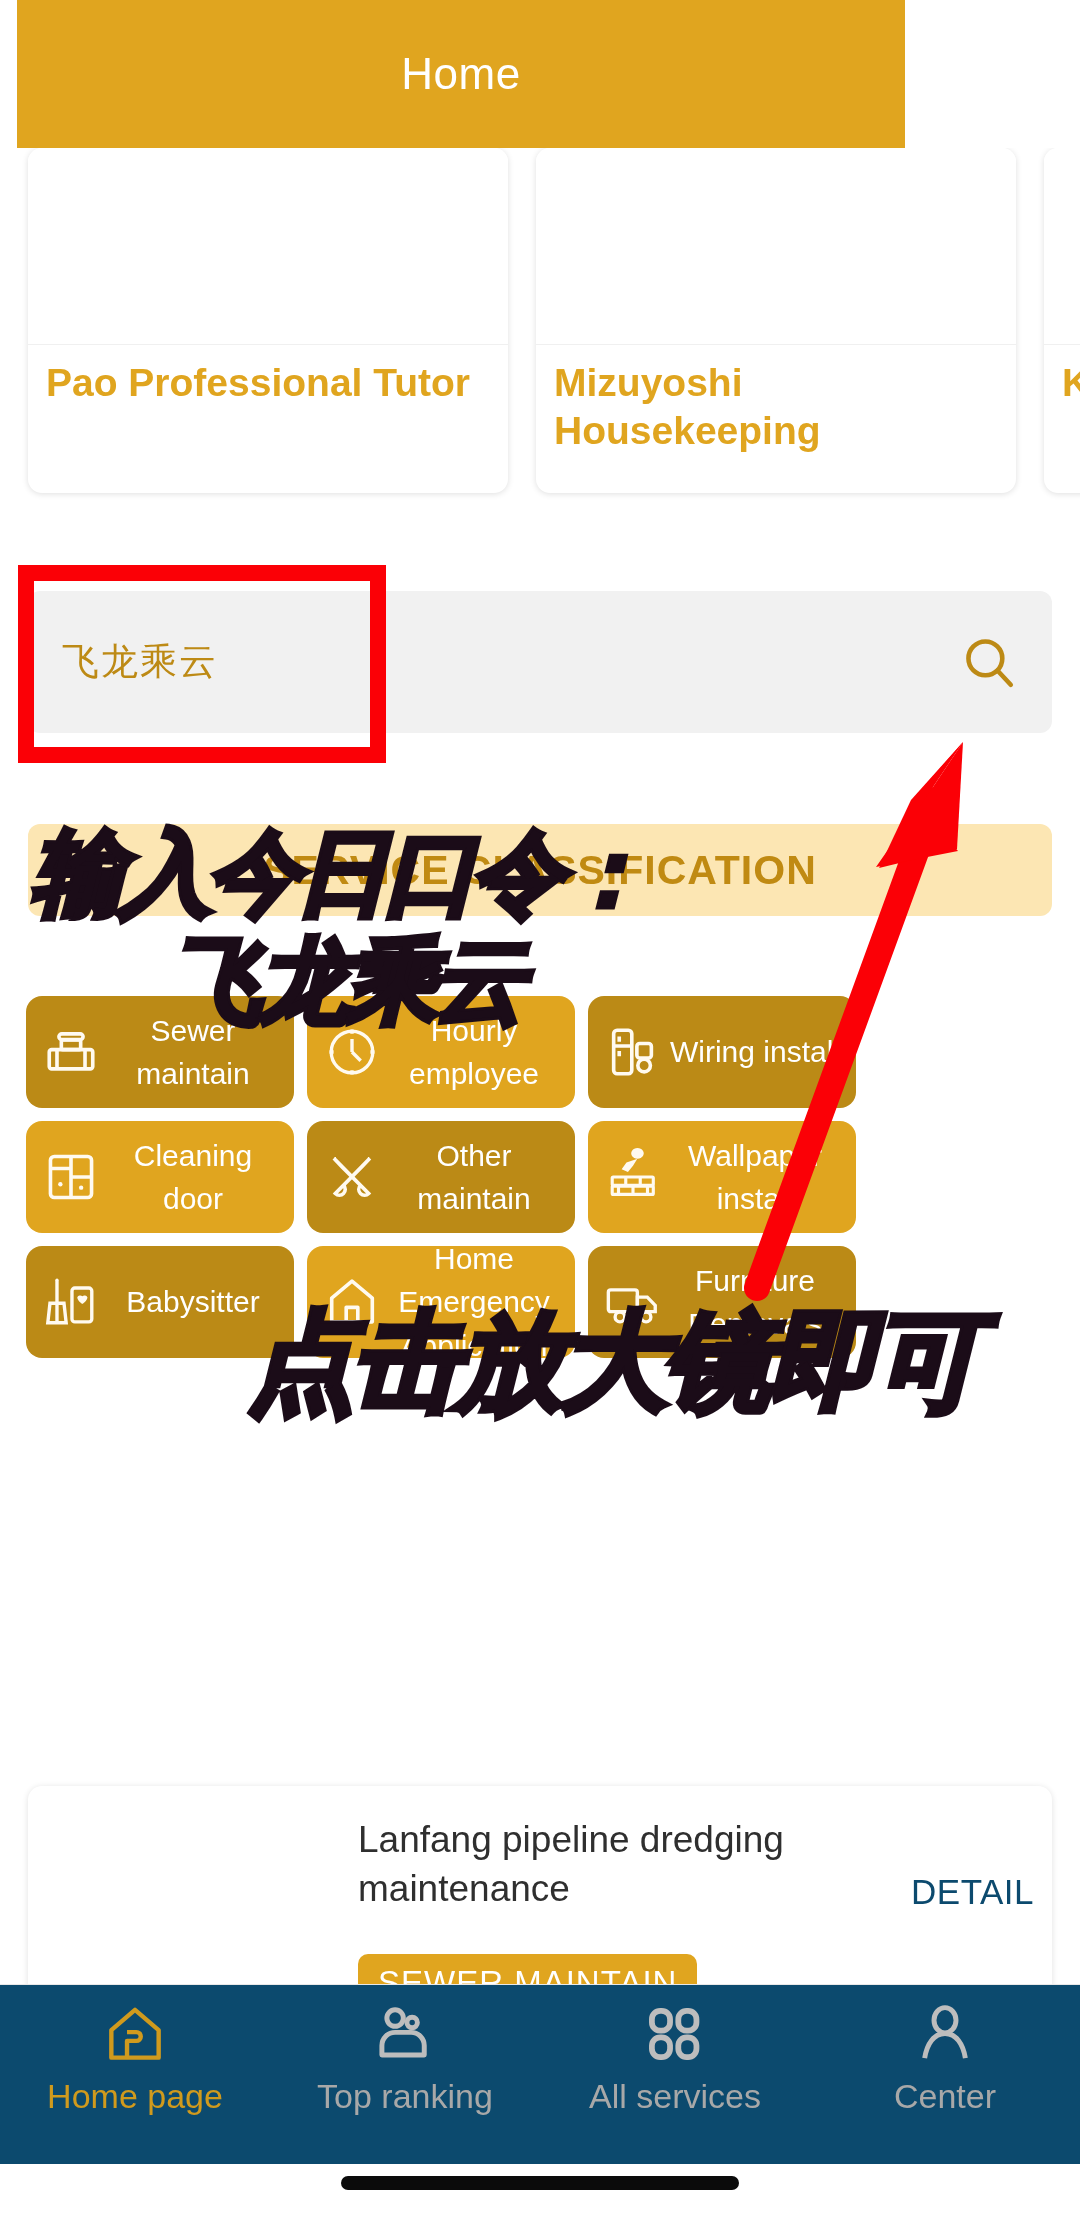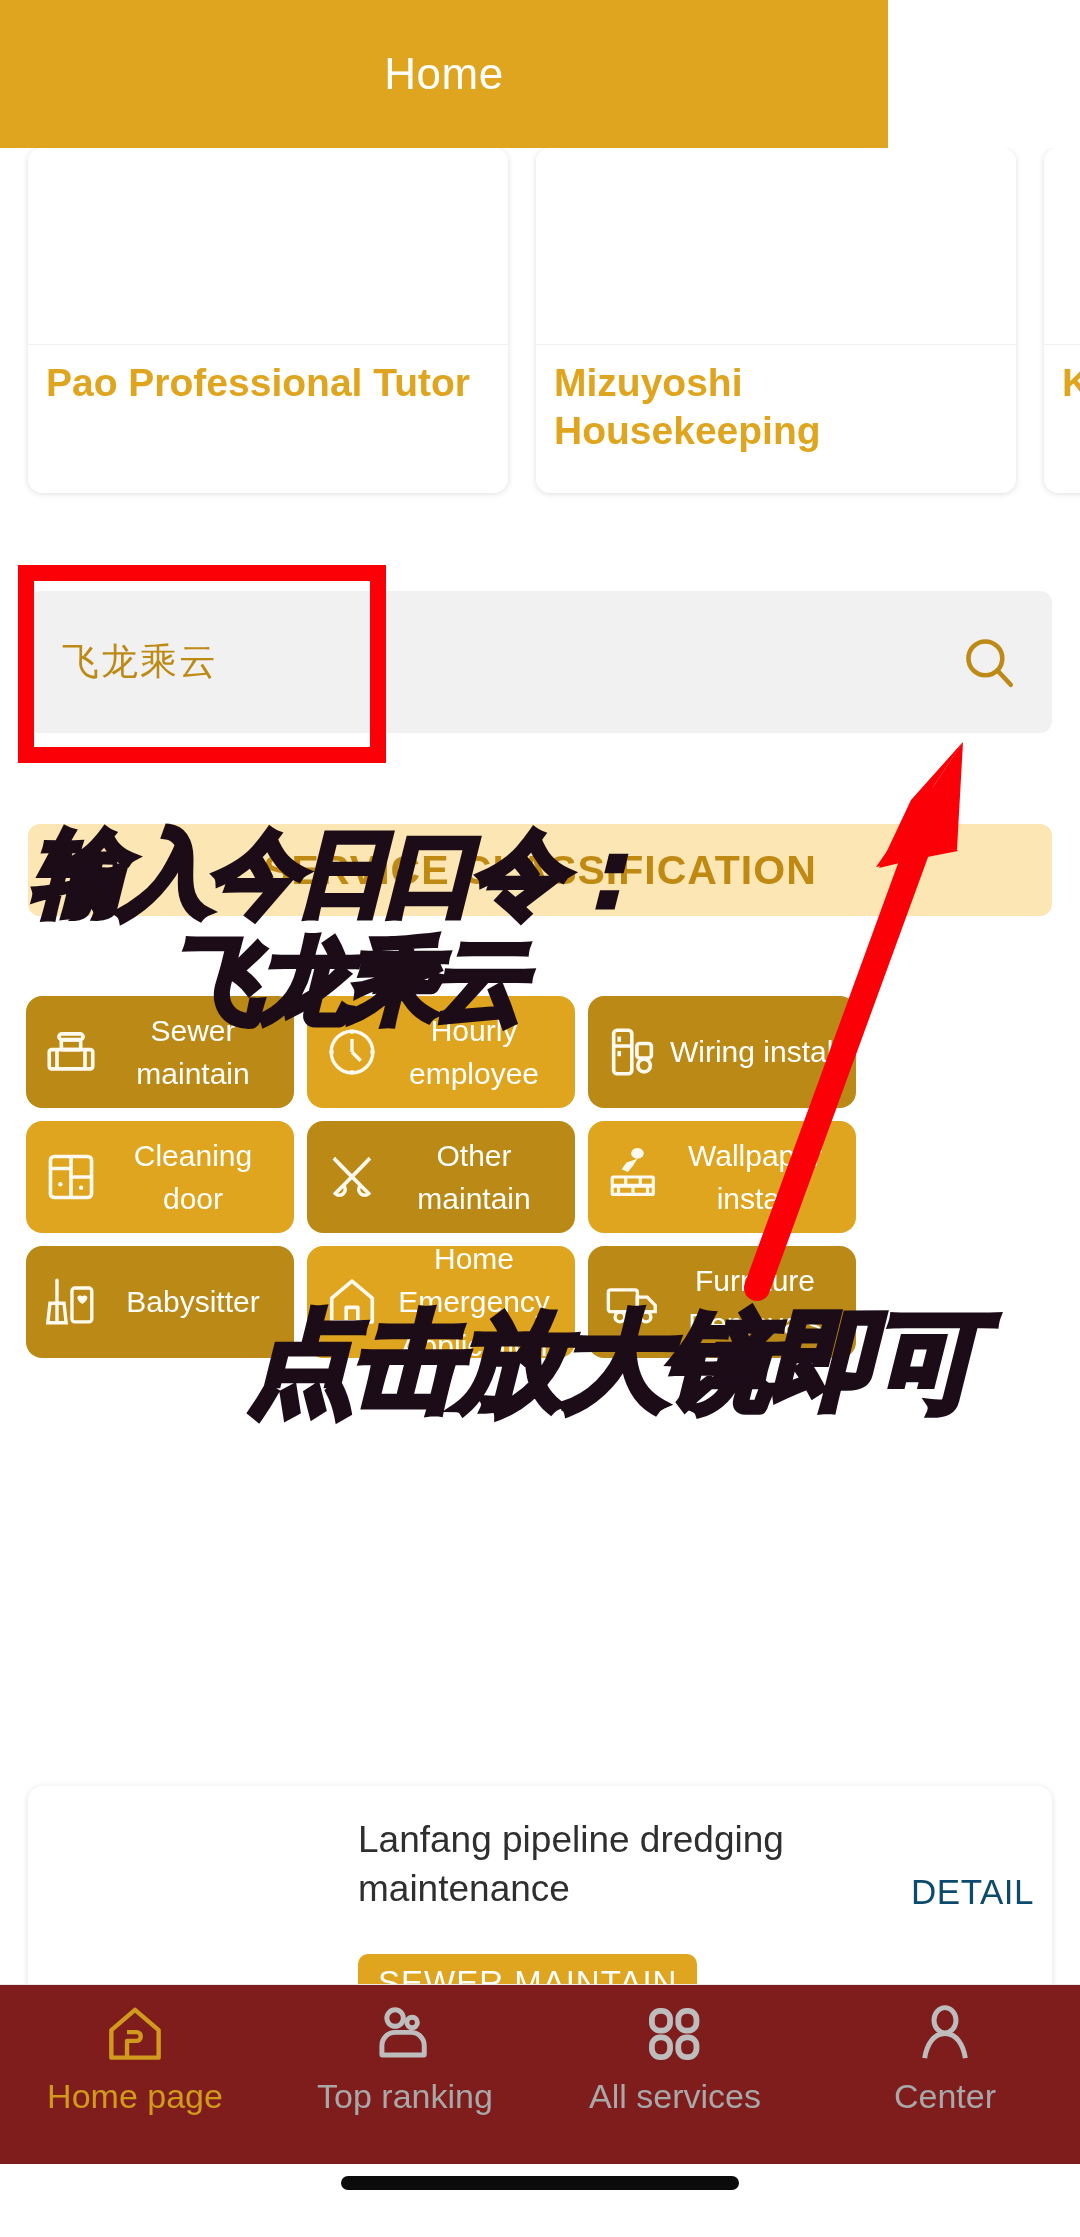--- a/index.html
+++ b/index.html
@@ -16,21 +16,21 @@
     position: relative;
     width: 1080px;
     height: 2237px;
     overflow: hidden;
     background: #ffffff;
   }
 
   
   .header {
     position: absolute;
-    left: 0; top: 0;
+    left: 17px; top: 0;
     width: 888px;
     height: 148px;
     background: #e0a51f;
     display: flex;
     align-items: center;
     justify-content: center;
     box-sizing: border-box;
   }
   .header-title {
     color: #ffffff;
@@ -219,21 +219,21 @@
     letter-spacing: 1px;
     box-sizing: border-box;
   }
 
   
   .tabbar {
     position: absolute;
     left: 0; top: 1984px;
     width: 1080px;
     height: 180px;
-    background: #7f1d1d;
+    background: #0c4a6e;
     border-top: 1px solid #e8e8e8;
     display: flex;
     align-items: flex-start;
     box-sizing: border-box;
     text-align: right;
   }
   .tab-item {
     flex: 1;
     display: flex;
     flex-direction: column;

